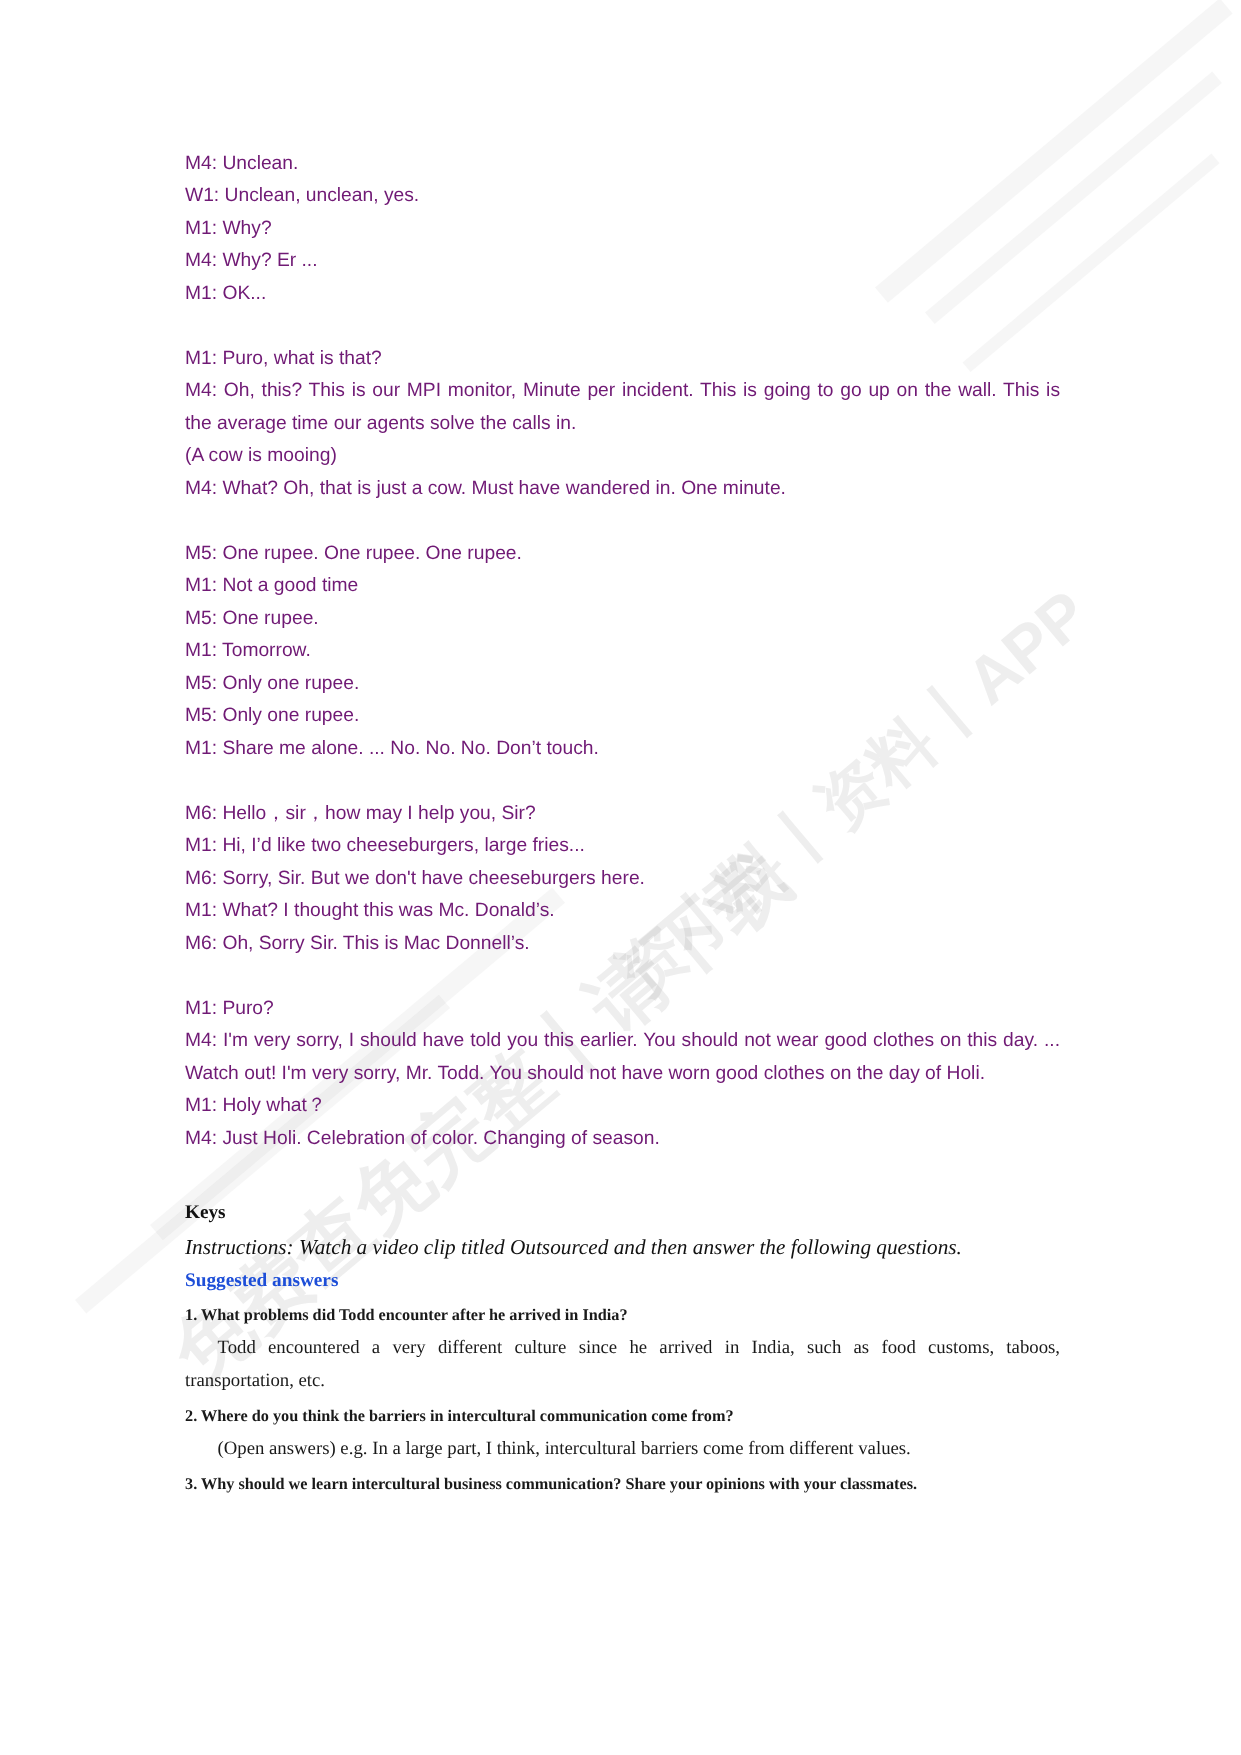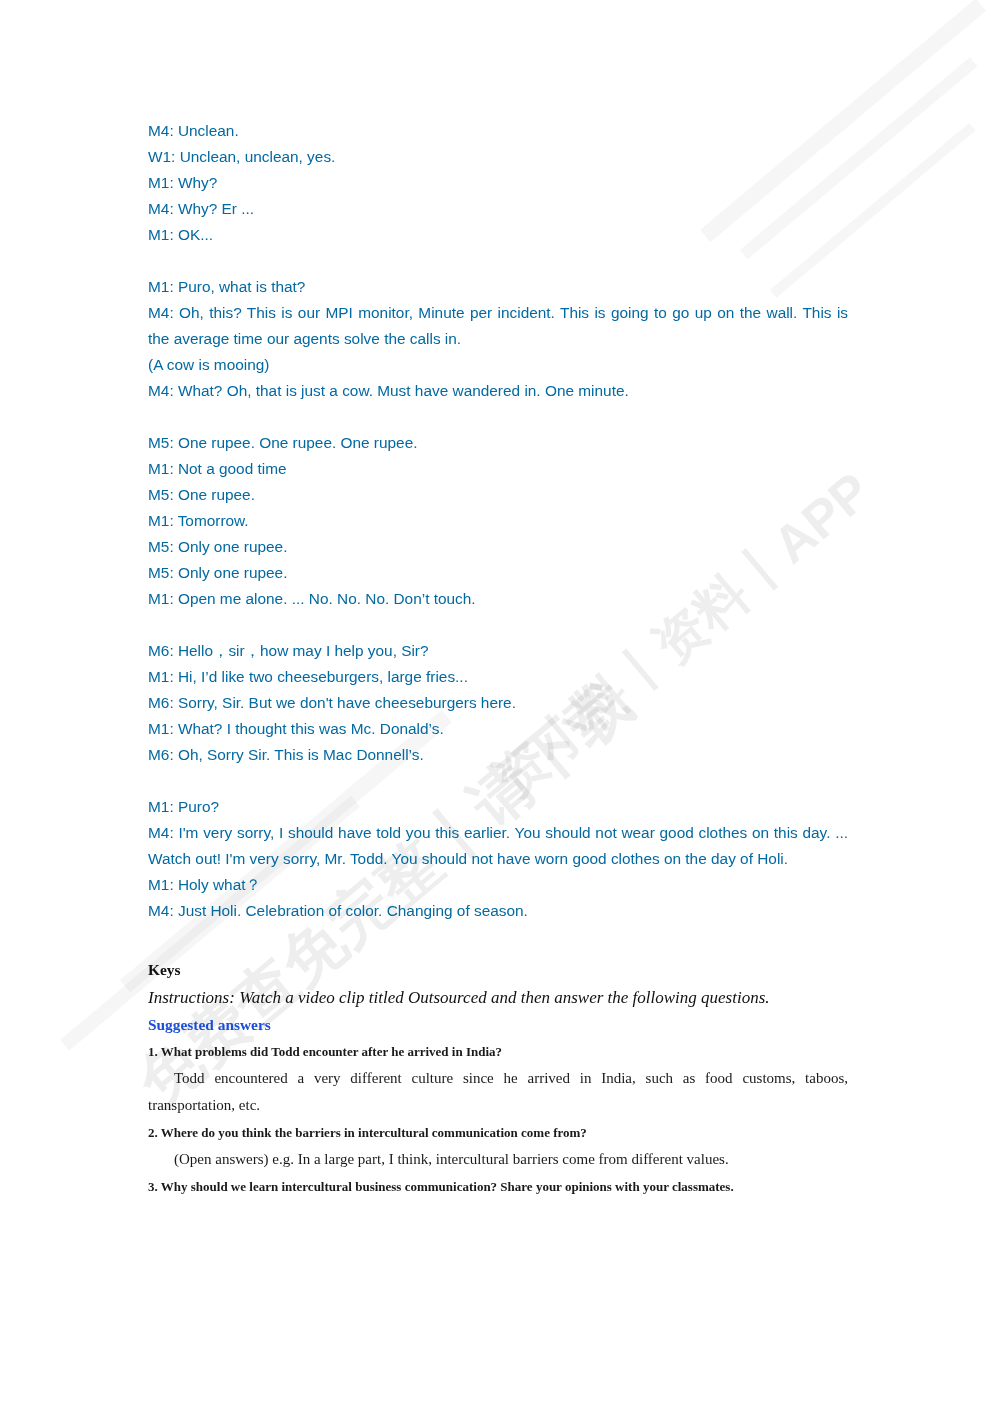--- a/index.html
+++ b/index.html
@@ -65,21 +65,21 @@
     position: absolute;
     left: 148px;
     top: 118px;
     width: 700px;
     z-index: 2;
   }
 
   .line {
     font-size: 15.4px;
     line-height: 26px;
-    color: #0369a1;
+    color: #701a75;
     font-family: "Liberation Sans", sans-serif;
     text-align: justify;
   }
 
   .gap {
     height: 26px;
   }
 
   .keys-head {
     font-size: 15.4px;
@@ -151,21 +151,21 @@
     <div class="line">M4: What? Oh, that is just a cow. Must have wandered in. One minute.</div>
 
     <div class="gap"></div>
 
     <div class="line">M5: One rupee. One rupee. One rupee.</div>
     <div class="line">M1: Not a good time</div>
     <div class="line">M5: One rupee.</div>
     <div class="line">M1: Tomorrow.</div>
     <div class="line">M5: Only one rupee.</div>
     <div class="line">M5: Only one rupee.</div>
-    <div class="line">M1: Open me alone. ...    No. No. No. Don’t touch.</div>
+    <div class="line">M1: Share me alone. ...    No. No. No. Don’t touch.</div>
 
     <div class="gap"></div>
 
     <div class="line">M6: Hello，sir，how may I help you, Sir?</div>
     <div class="line">M1: Hi, I’d like two cheeseburgers, large fries...</div>
     <div class="line">M6: Sorry, Sir. But we don't have cheeseburgers here.</div>
     <div class="line">M1: What? I thought this was Mc. Donald’s.</div>
     <div class="line">M6: Oh, Sorry Sir. This is Mac Donnell’s.</div>
 
     <div class="gap"></div>

